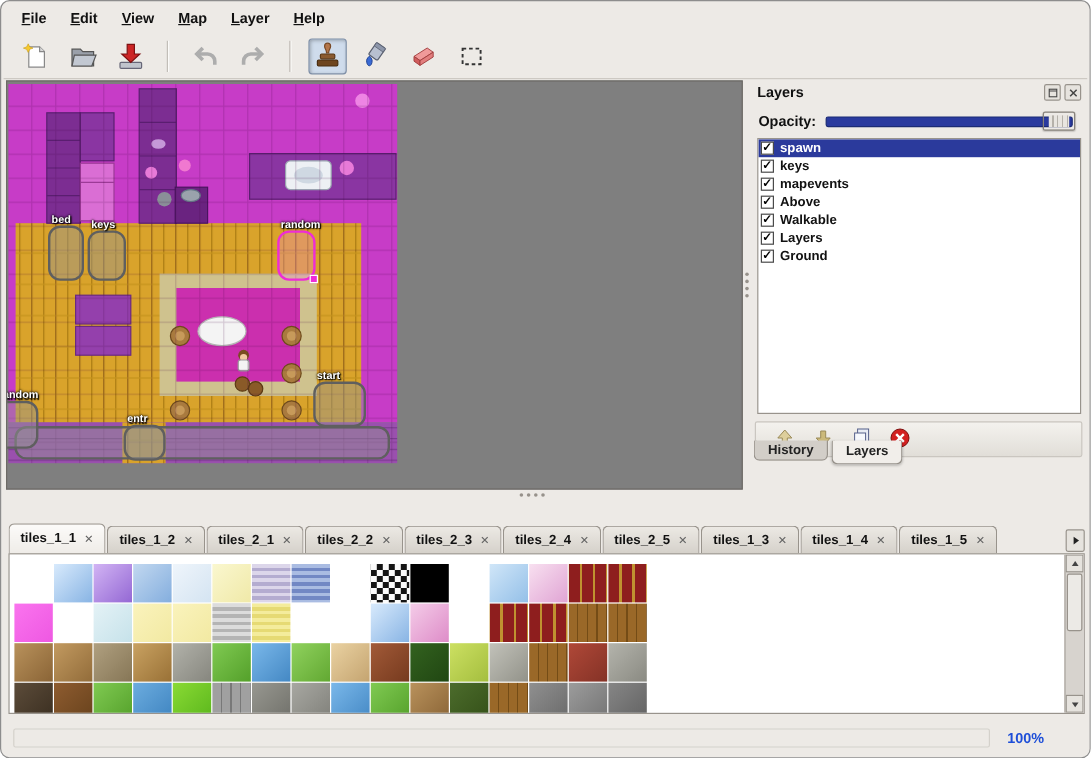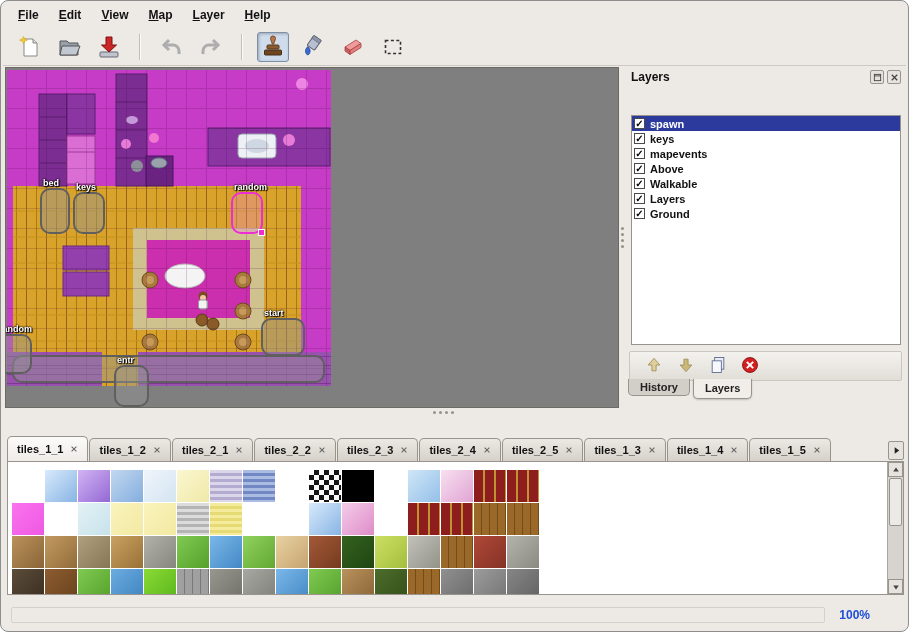--- a/index.html
+++ b/index.html
@@ -75,21 +75,21 @@
   .layer-list { position:absolute; left:5px; right:5px; top:48px; height:230px;
     background:#fff; border:1px solid #98938c; overflow:hidden; font-size:11px; }
   .layer-row { display:flex; align-items:center; gap:5px; height:15px; padding:0 2px; }
   .layer-row.selected { background:#2b3a9c; color:#fff; }
   .checkbox { width:11px; height:11px; background:#fff; border:1px solid #4a4a4a;
     font-size:10px; line-height:9px; text-align:center; color:#000; flex:0 0 auto; }
   .layer-btnbar { position:absolute; left:3px; right:4px; top:284px; height:30px;
     display:flex; align-items:center; gap:12px; padding-left:14px;
     background:linear-gradient(#f4f2ee,#e1ded8); border:1px solid #cac6c0; border-radius:2px; }
   .lt-btn .icon svg { width:20px; height:20px; }
-  .dock-tabs { position:absolute; left:2px; top:312px; height:22px; display:flex; align-items:flex-start; }
+  .dock-tabs { position:absolute; left:2px; top:300px; height:22px; display:flex; align-items:flex-start; }
   .dock-tab { height:17px; line-height:16px; padding:0 11px; font-size:11px; color:#222;
     background:#d2cec8; border:1px solid #98938c; border-top:none; border-radius:0 0 5px 5px; margin-right:3px; }
   .dock-tab.active { background:#f1eeea; height:20px; line-height:18px; box-shadow:0 1px 2px rgba(0,0,0,.2); }
 
   
   .tilesets-dock { position:absolute; left:2px; top:415px; width:905px; height:183px; }
   .ts-tabs { position:absolute; left:4px; right:22px; top:20px; height:25px;
     display:flex; align-items:flex-end; overflow:hidden; }
   .ts-tab { display:flex; align-items:center; gap:7px; height:23px; padding:0 9px;
     border:1px solid #98938c; border-bottom:none; border-radius:5px 5px 0 0;
@@ -296,21 +296,21 @@
         <div class="map-object selected" style="left: 225px; top: 124px; width: 32px; height: 42px;">
           <span class="map-object-label">random</span>
           <span class="sel-handle"></span>
         </div>
         <div class="map-object" style="left: 255px; top: 250px; width: 36px; height: 38px; padding-left: 40px;">
           <span class="map-object-label">start</span>
         </div>
         <div class="map-object" style="left: -10px; top: 266px; width: 36px; height: 40px;">
           <span class="map-object-label">random</span>
         </div>
-        <div class="map-object" style="left: 108px; top: 286px; width: 35px; height: 42px; margin-top: 11px;">
+        <div class="map-object" style="left: 97px; top: 286px; width: 35px; height: 30px;">
           <span class="map-object-label">entr</span>
         </div>
       </div>
   </div>
 
   <div class="vsplit"></div>
 
   <div class="dock layers-dock">
     <div class="dock-title">
       <span>Layers</span>
@@ -324,20 +324,27 @@
             </span>
           </button>
           <button class="dock-btn">
             <span class="icon">
               <svg viewBox="0 0 10 10">
                 <path d="M2 2l6 6M8 2L2 8" stroke="#444" stroke-width="1.4"></path>
               </svg>
             </span>
           </button>
         </span>
+    </div>
+    <div class="opacity-row">
+      <span>Opacity:</span>
+      <div class="slider">
+        <div class="slider-track"></div>
+        <div class="slider-handle"></div>
+      </div>
     </div>
     <div class="layer-list">
         <div class="layer-row selected">
           <span class="checkbox">✓</span>
           <span class="layer-name">spawn</span>
         </div>
         <div class="layer-row">
           <span class="checkbox">✓</span>
           <span class="layer-name">keys</span>
         </div>

